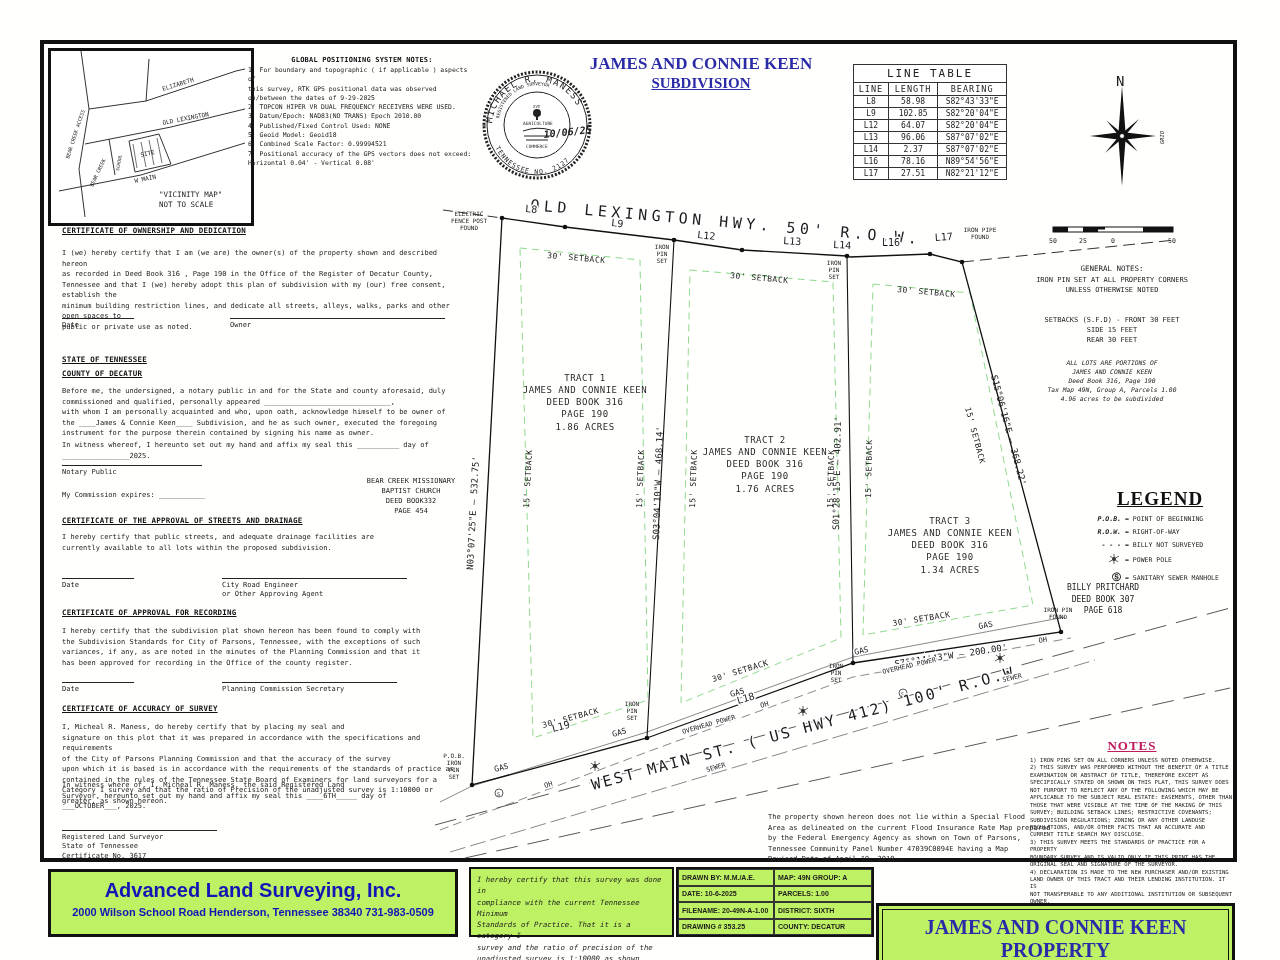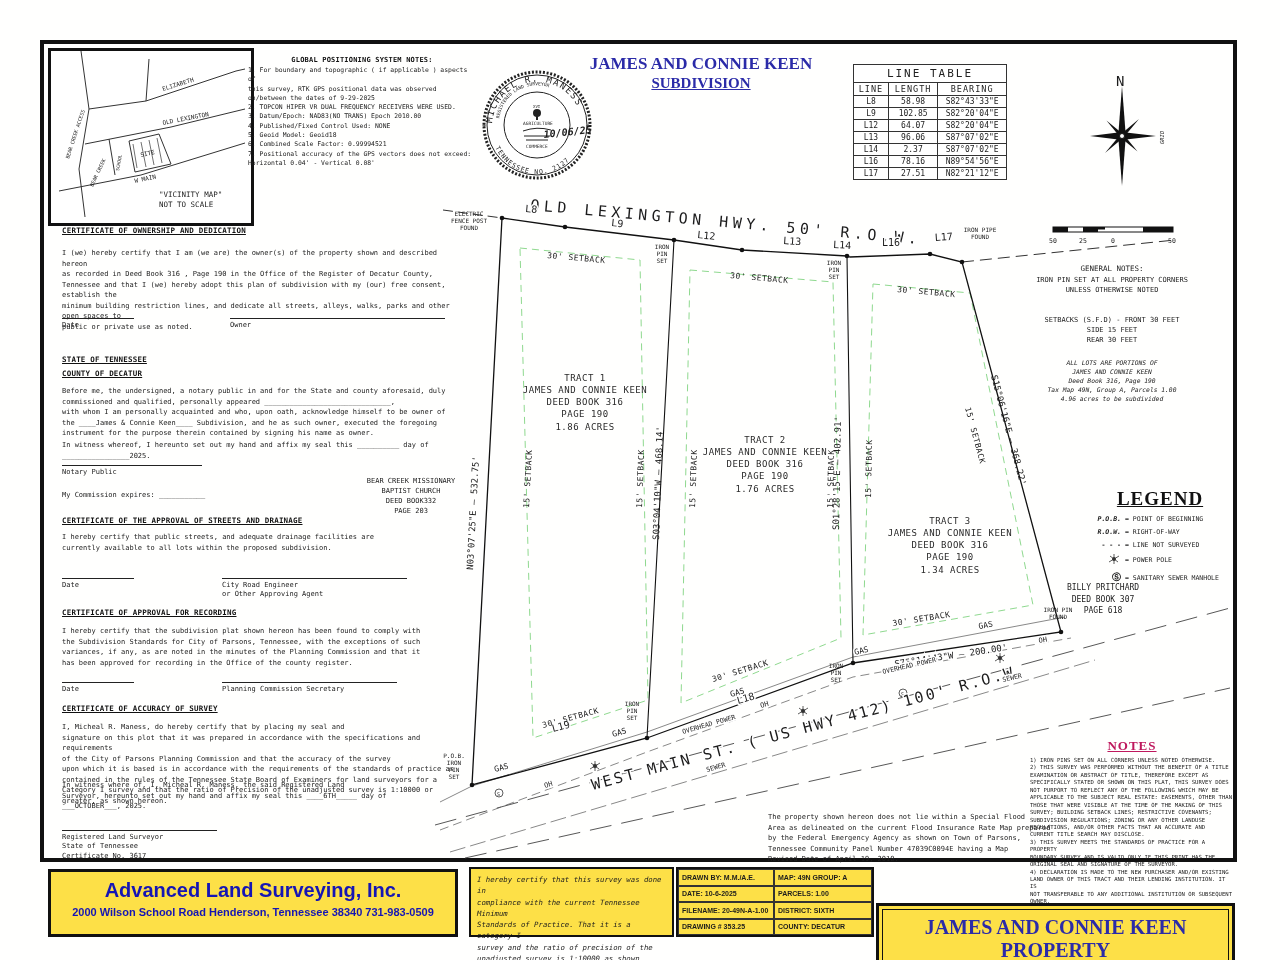--- a/index.html
+++ b/index.html
@@ -29,21 +29,21 @@
   .gnotes{font-size:7px;line-height:1.45;white-space:pre-line;text-align:center;color:#222;}
   .gnotes-italic{font-style:italic;font-size:6.3px;}
   #legendbox .lg-title{font-family:"Liberation Serif",serif;font-size:19px;font-weight:bold;
       text-decoration:underline;text-align:center;letter-spacing:1px;color:#111;}
   .lg-row{display:flex;align-items:center;margin-top:5px;font-size:6.5px;}
   .lg-sym{width:36px;text-align:right;padding-right:4px;font-style:italic;font-weight:bold;white-space:nowrap;}
   #notesbox .n-title{font-family:"Liberation Serif",serif;font-size:13px;font-weight:bold;
       text-decoration:underline;text-align:center;letter-spacing:1px;color:#be185d;}
   #notesbox .n-body{font-size:5.6px;line-height:1.33;white-space:pre-line;margin-top:3px;color:#222;}
   
-  .fbox{border:3px solid #111;background:#fde047;}
+  .fbox{border:3px solid #111;background:#bef264;}
   #f-company{left:48px;top:869px;width:404px;height:62px;}
   #f-certify{left:469px;top:867px;width:201px;height:66px;border-width:2px;}
   #f-fields{left:676px;top:867px;width:194px;height:66px;border-width:2px;display:grid;
       grid-auto-flow:column;grid-template-rows:repeat(4,1fr);grid-template-columns:96px 1fr;}
   #f-fields div{border:1px solid #333;font-family:"Liberation Sans",sans-serif;font-weight:bold;
       font-size:7px;display:flex;align-items:center;padding-left:3px;white-space:nowrap;overflow:hidden;}
   #f-title{left:876px;top:867px;width:353px;height:66px;margin-top:36px;}
   #f-title .inner{position:absolute;inset:3px;border:1.5px solid #111;text-align:center;}
   
   svg text{font-family:"DejaVu Sans Mono",monospace;fill:#1c1c1c;}
@@ -399,21 +399,21 @@
 PIN
 SET</div>
   <div class="abs small-label" style="left:438px;top:752px;width:32px;">P.O.B.
 IRON
 PIN
 SET</div>
 
   <div class="abs gnotes" style="left:350px;top:476px;width:122px;font-size:7px;">BEAR CREEK MISSIONARY
 BAPTIST CHURCH
 DEED BOOK332
-PAGE 203</div>
+PAGE 454</div>
   <div class="abs gnotes" style="left:1038px;top:582px;width:130px;font-size:8px;">BILLY PRITCHARD
 DEED BOOK 307
 PAGE 618</div>
 
   <div class="abs" style="left:992px;top:264px;width:240px;">
     <div class="gnotes" style="font-size:7.5px;">GENERAL NOTES:</div>
     <div class="gnotes">IRON PIN SET AT ALL PROPERTY CORNERS
 UNLESS OTHERWISE NOTED</div>
     <div class="gnotes" style="margin-top:20px;">SETBACKS (S.F.D) - FRONT 30 FEET
 SIDE 15 FEET
@@ -430,21 +430,21 @@
     <div class="lg-row">
       <span class="lg-sym">P.O.B.</span>
       <span>=  POINT OF BEGINNING</span>
     </div>
     <div class="lg-row">
       <span class="lg-sym">R.O.W.</span>
       <span>=  RIGHT-OF-WAY</span>
     </div>
     <div class="lg-row">
       <span class="lg-sym" style="font-style:normal;">- - -</span>
-      <span>=  LINE NOT SURVEYED</span>
+      <span>=  BILLY NOT SURVEYED</span>
     </div>
     <div class="lg-row">
       <span class="lg-sym"><svg width="13" height="10" viewBox="0 0 13 10">
             <g stroke="#333" stroke-width="0.8">
               <circle cx="6" cy="5" r="1.6" fill="#333"></circle>
               <path d="M1,8 L11,2 M2,2 L10,8 M6,0 L6,10" fill="none"></path>
             </g>
           </svg></span>
       <span>=  POWER POLE</span>
     </div>

